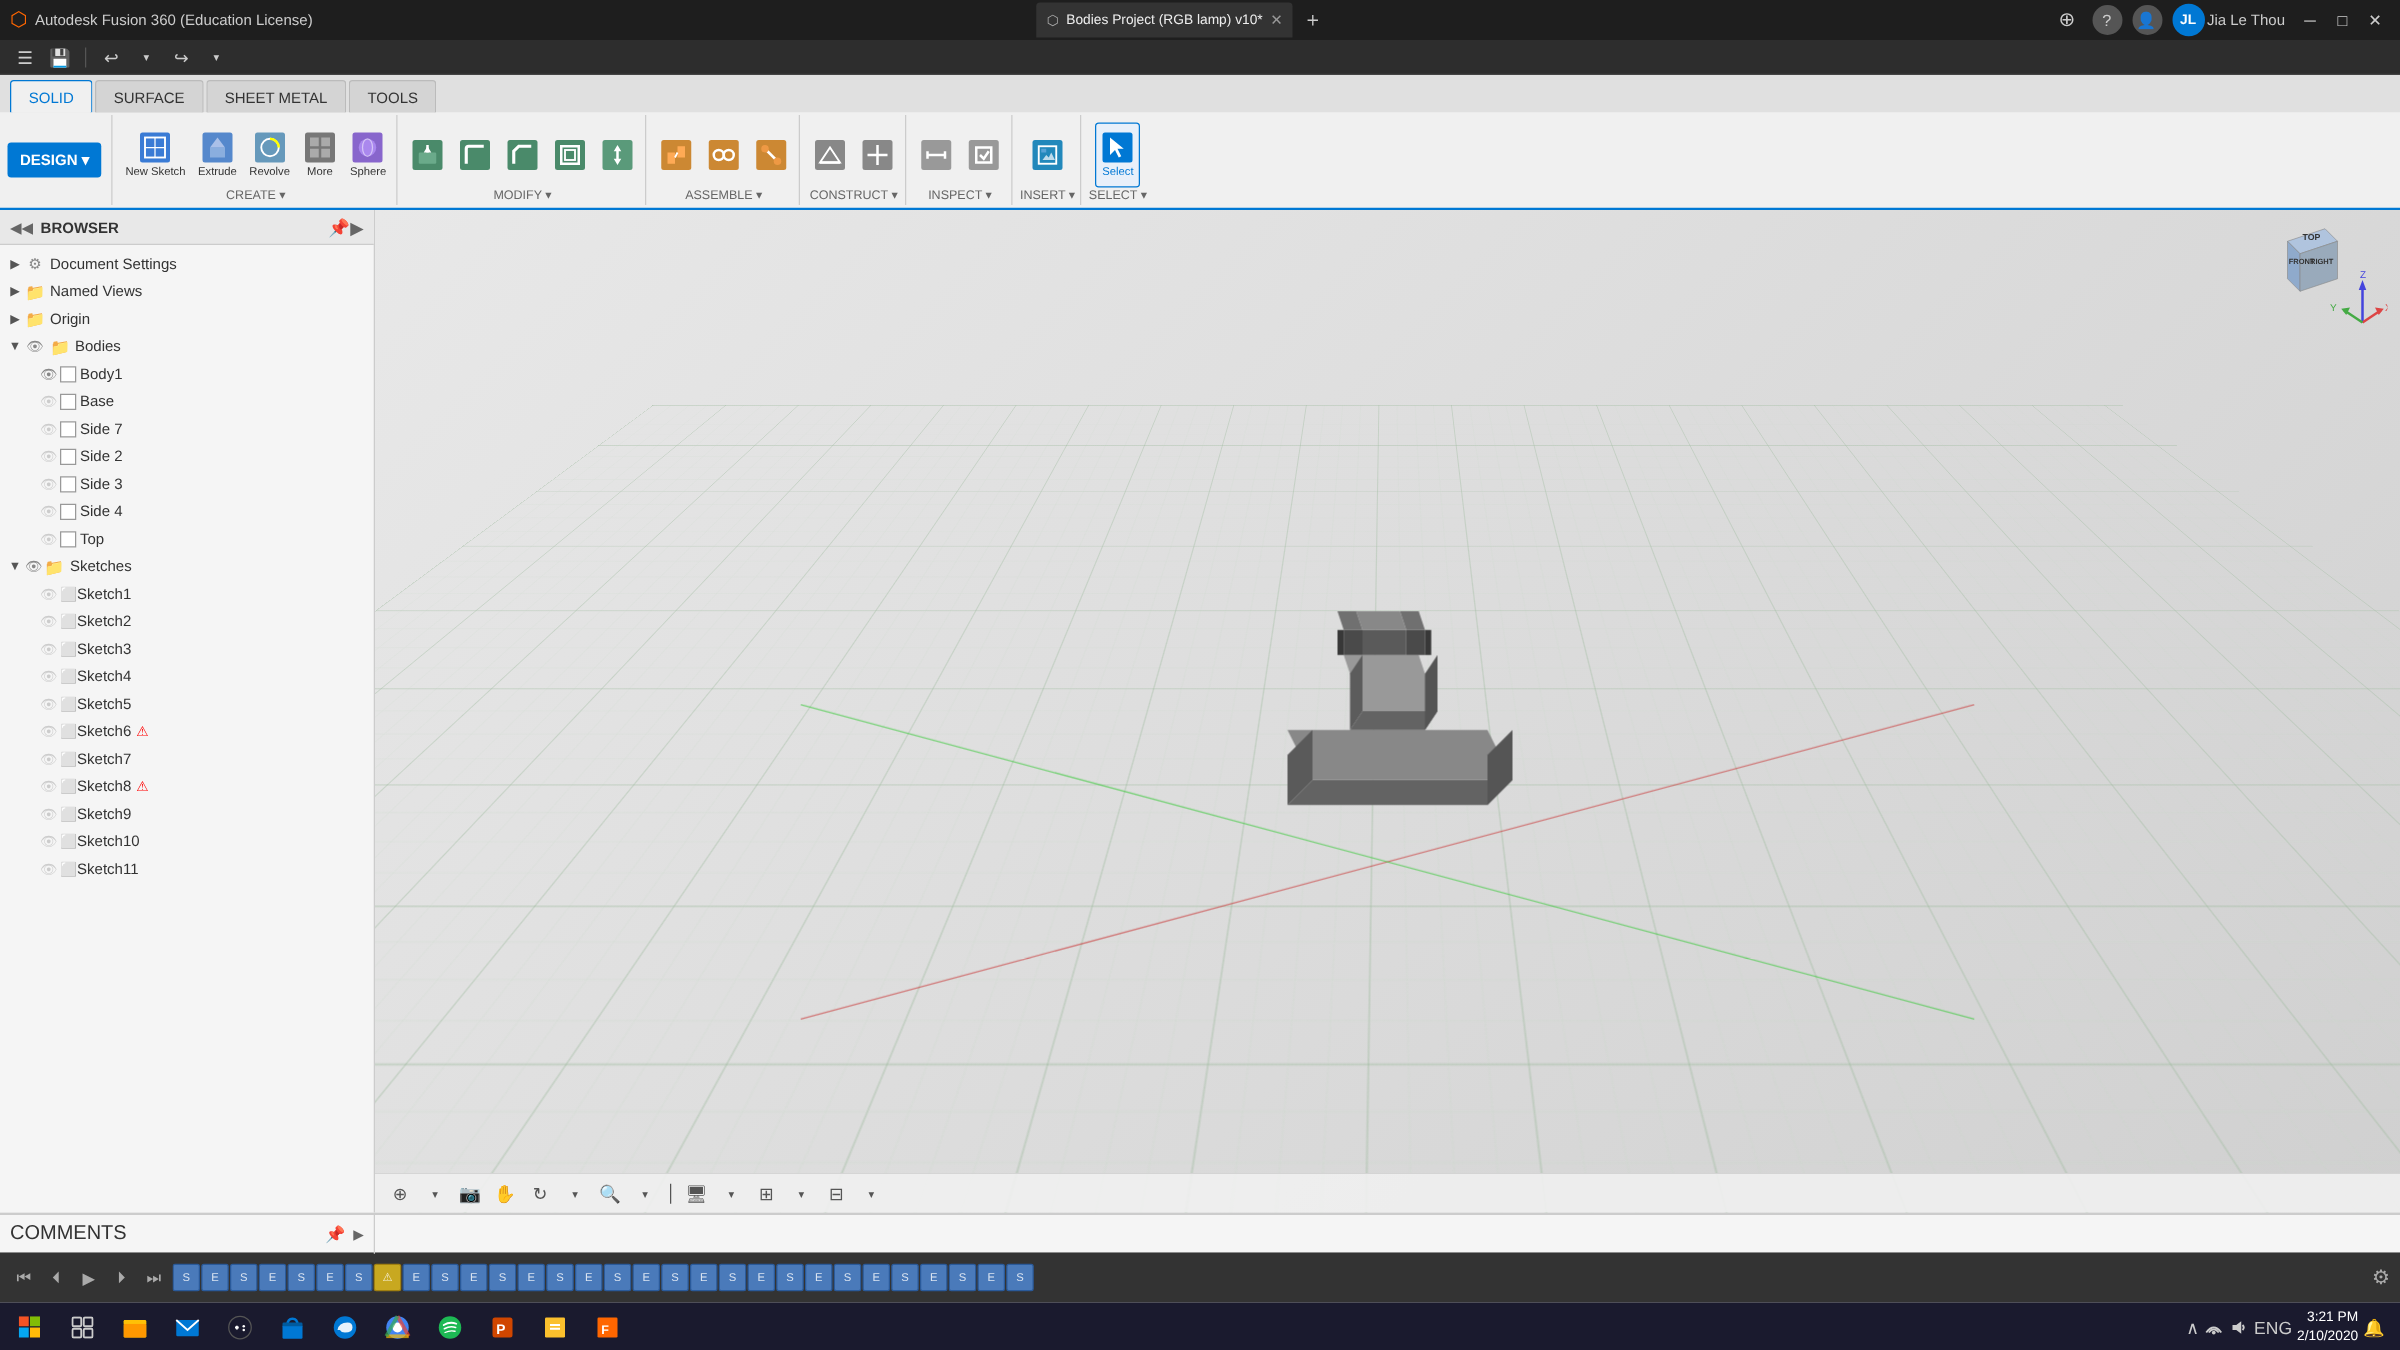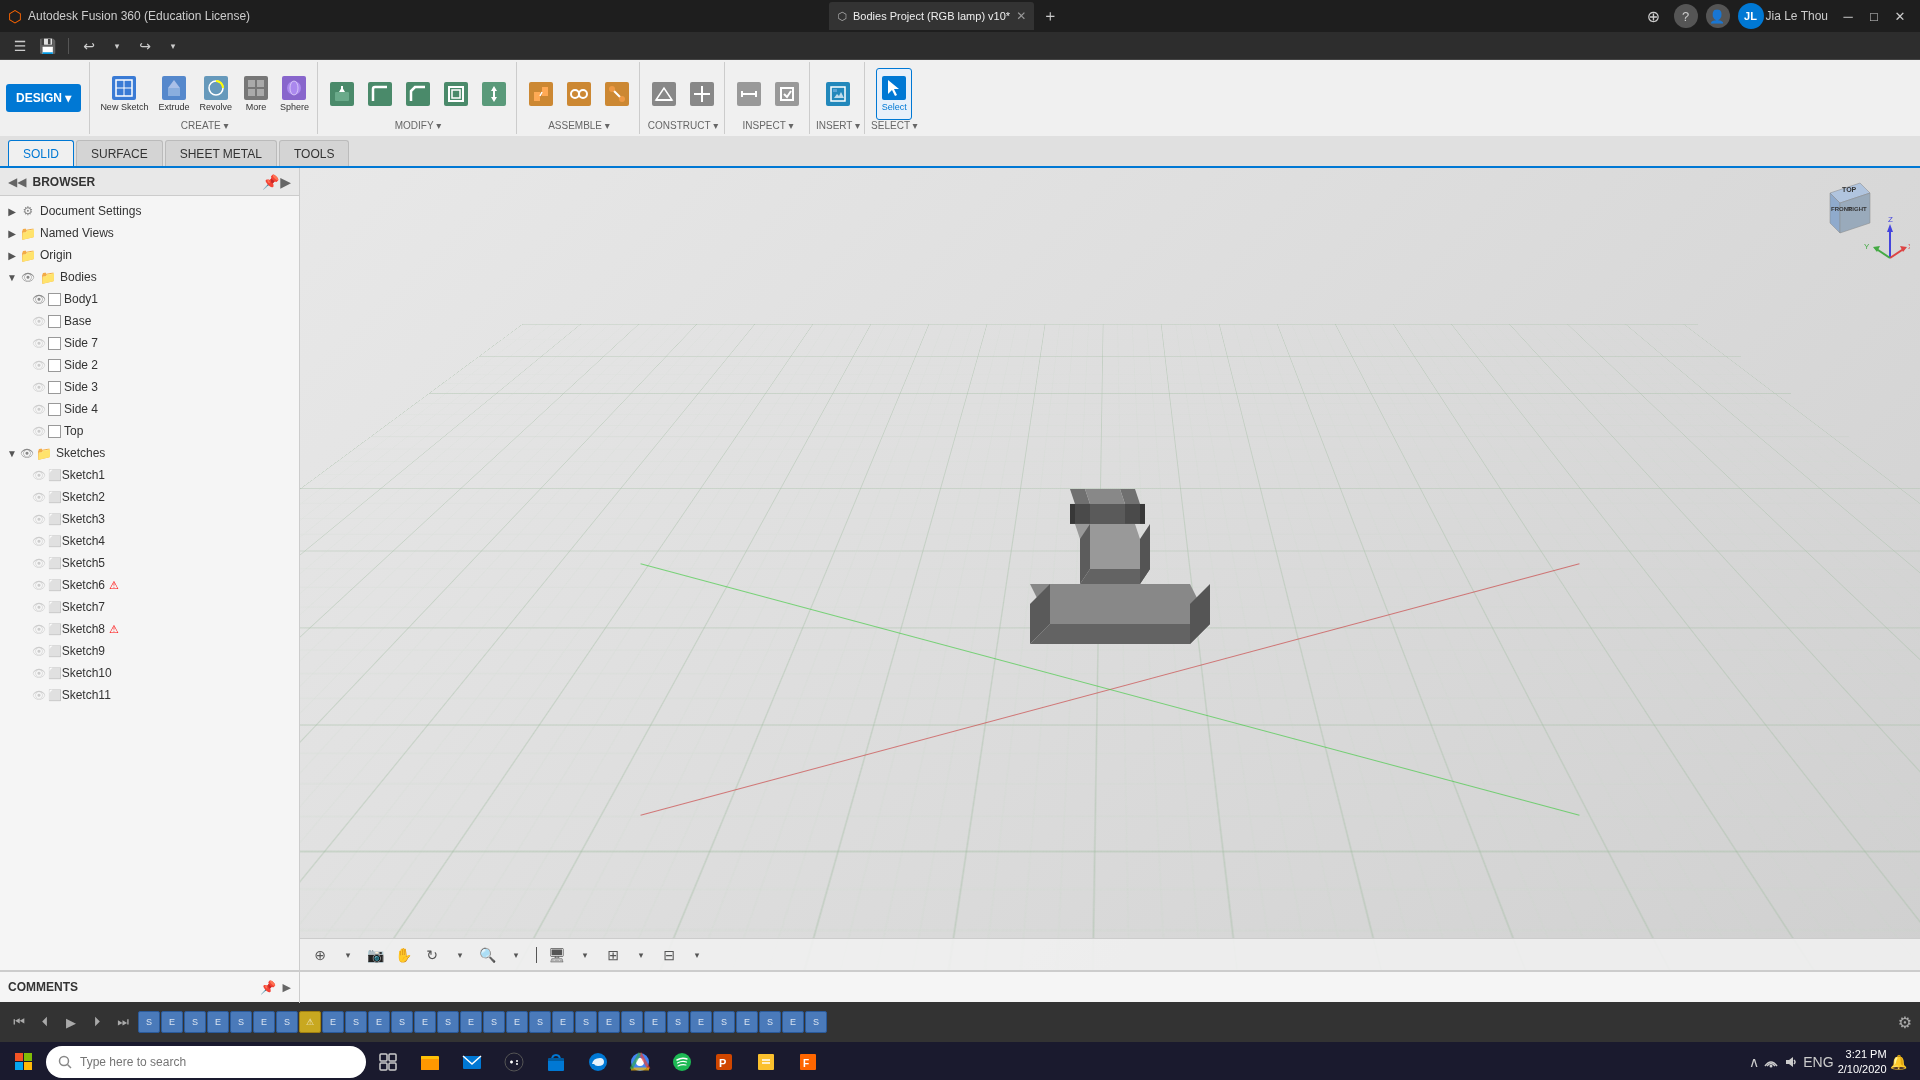--- a/index.html
+++ b/index.html
@@ -281,21 +281,21 @@
     }
     #comments-section {
       width: 300px;
       height: 32px;
       border-right: 1px solid #ccc;
       display: flex;
       align-items: center;
       padding: 0 8px;
       gap: 6px;
     }
-    #comments-label { font-weight: 700; font-size: 12px; color: #333; flex: 1; }
+    #comments-label { font-weight: 400; font-size: 16px; color: #333; flex: 1; }
 
     
     #timeline-bar {
       height: 40px;
       background: #333;
       display: flex;
       align-items: center;
       padding: 0 8px;
       gap: 4px;
       overflow: hidden;
@@ -439,20 +439,34 @@
   <button class="qt-btn">☰</button>
   <button class="qt-btn">💾</button>
   <div class="separator-v"></div>
   <button class="qt-btn">↩</button>
   <button class="qt-btn" style="font-size:9px;">▾</button>
   <button class="qt-btn">↪</button>
   <button class="qt-btn" style="font-size:9px;">▾</button>
 </div>
 
 <div id="ribbon-area">
+  <div id="tab-bar">
+    <div class="ribbon-tab active">
+      <span>SOLID</span>
+    </div>
+    <div class="ribbon-tab">
+      <span>SURFACE</span>
+    </div>
+    <div class="ribbon-tab">
+      <span>SHEET METAL</span>
+    </div>
+    <div class="ribbon-tab">
+      <span>TOOLS</span>
+    </div>
+  </div>
   <div id="ribbon-content">
 
     <div style="padding-right:8px;border-right:1px solid #ccc;height:72px;display:flex;align-items:center;">
       <button class="design-dropdown">
         <span>DESIGN ▾</span>
       </button>
     </div>
 
     <div class="ribbon-group">
       <div class="ribbon-group-buttons">
@@ -663,34 +677,20 @@
             <svg viewBox="0 0 20 20">
                 <polygon points="4,2 4,16 8,12 11,18 13,17 10,11 15,11" fill="white"></polygon>
               </svg>
           </div>
           <span style="font-size:9px;color:#0078d4;">Select</span>
         </button>
       </div>
       <div class="ribbon-group-label">
         <span>SELECT ▾</span>
       </div>
-    </div>
-  </div>
-  <div id="tab-bar">
-    <div class="ribbon-tab active">
-      <span>SOLID</span>
-    </div>
-    <div class="ribbon-tab">
-      <span>SURFACE</span>
-    </div>
-    <div class="ribbon-tab">
-      <span>SHEET METAL</span>
-    </div>
-    <div class="ribbon-tab">
-      <span>TOOLS</span>
     </div>
   </div>
 </div>
 
 <div id="main-layout" style="display:flex;height:calc(1080px - 32px - 28px - 106px - 32px - 40px - 40px);">
 
   <div id="browser-panel">
     <div id="browser-header">
       <button class="collapse-btn">◀◀</button>
       <span id="browser-title">BROWSER</span>
@@ -1048,27 +1048,20 @@
 
 <div id="taskbar">
   <button id="start-btn">
     <svg width="18" height="18" viewBox="0 0 18 18">
       <rect x="0" y="0" width="8" height="8" fill="#f35325"></rect>
       <rect x="9" y="0" width="8" height="8" fill="#81bc06"></rect>
       <rect x="0" y="9" width="8" height="8" fill="#05a6f0"></rect>
       <rect x="9" y="9" width="8" height="8" fill="#ffba08"></rect>
     </svg>
   </button>
-  <div id="search-bar">
-    <svg width="14" height="14" viewBox="0 0 14 14">
-      <circle cx="6" cy="6" r="4.5" fill="none" stroke="#888" stroke-width="1.5"></circle>
-      <line x1="9.5" y1="9.5" x2="13" y2="13" stroke="#888" stroke-width="1.5"></line>
-    </svg>
-    <input id="search-input" type="text" placeholder="Type here to search" style="">
-  </div>
   <div class="taskbar-icon" style="color:#ccc;">
     <svg width="18" height="18" viewBox="0 0 18 18">
       <rect x="1" y="1" width="7" height="7" fill="none" stroke="#ccc" stroke-width="1.5" rx="1"></rect>
       <rect x="10" y="1" width="7" height="7" fill="none" stroke="#ccc" stroke-width="1.5" rx="1"></rect>
       <rect x="1" y="10" width="7" height="7" fill="none" stroke="#ccc" stroke-width="1.5" rx="1"></rect>
       <rect x="10" y="10" width="7" height="7" fill="none" stroke="#ccc" stroke-width="1.5" rx="1"></rect>
     </svg>
   </div>
 
   <div class="taskbar-icon">

